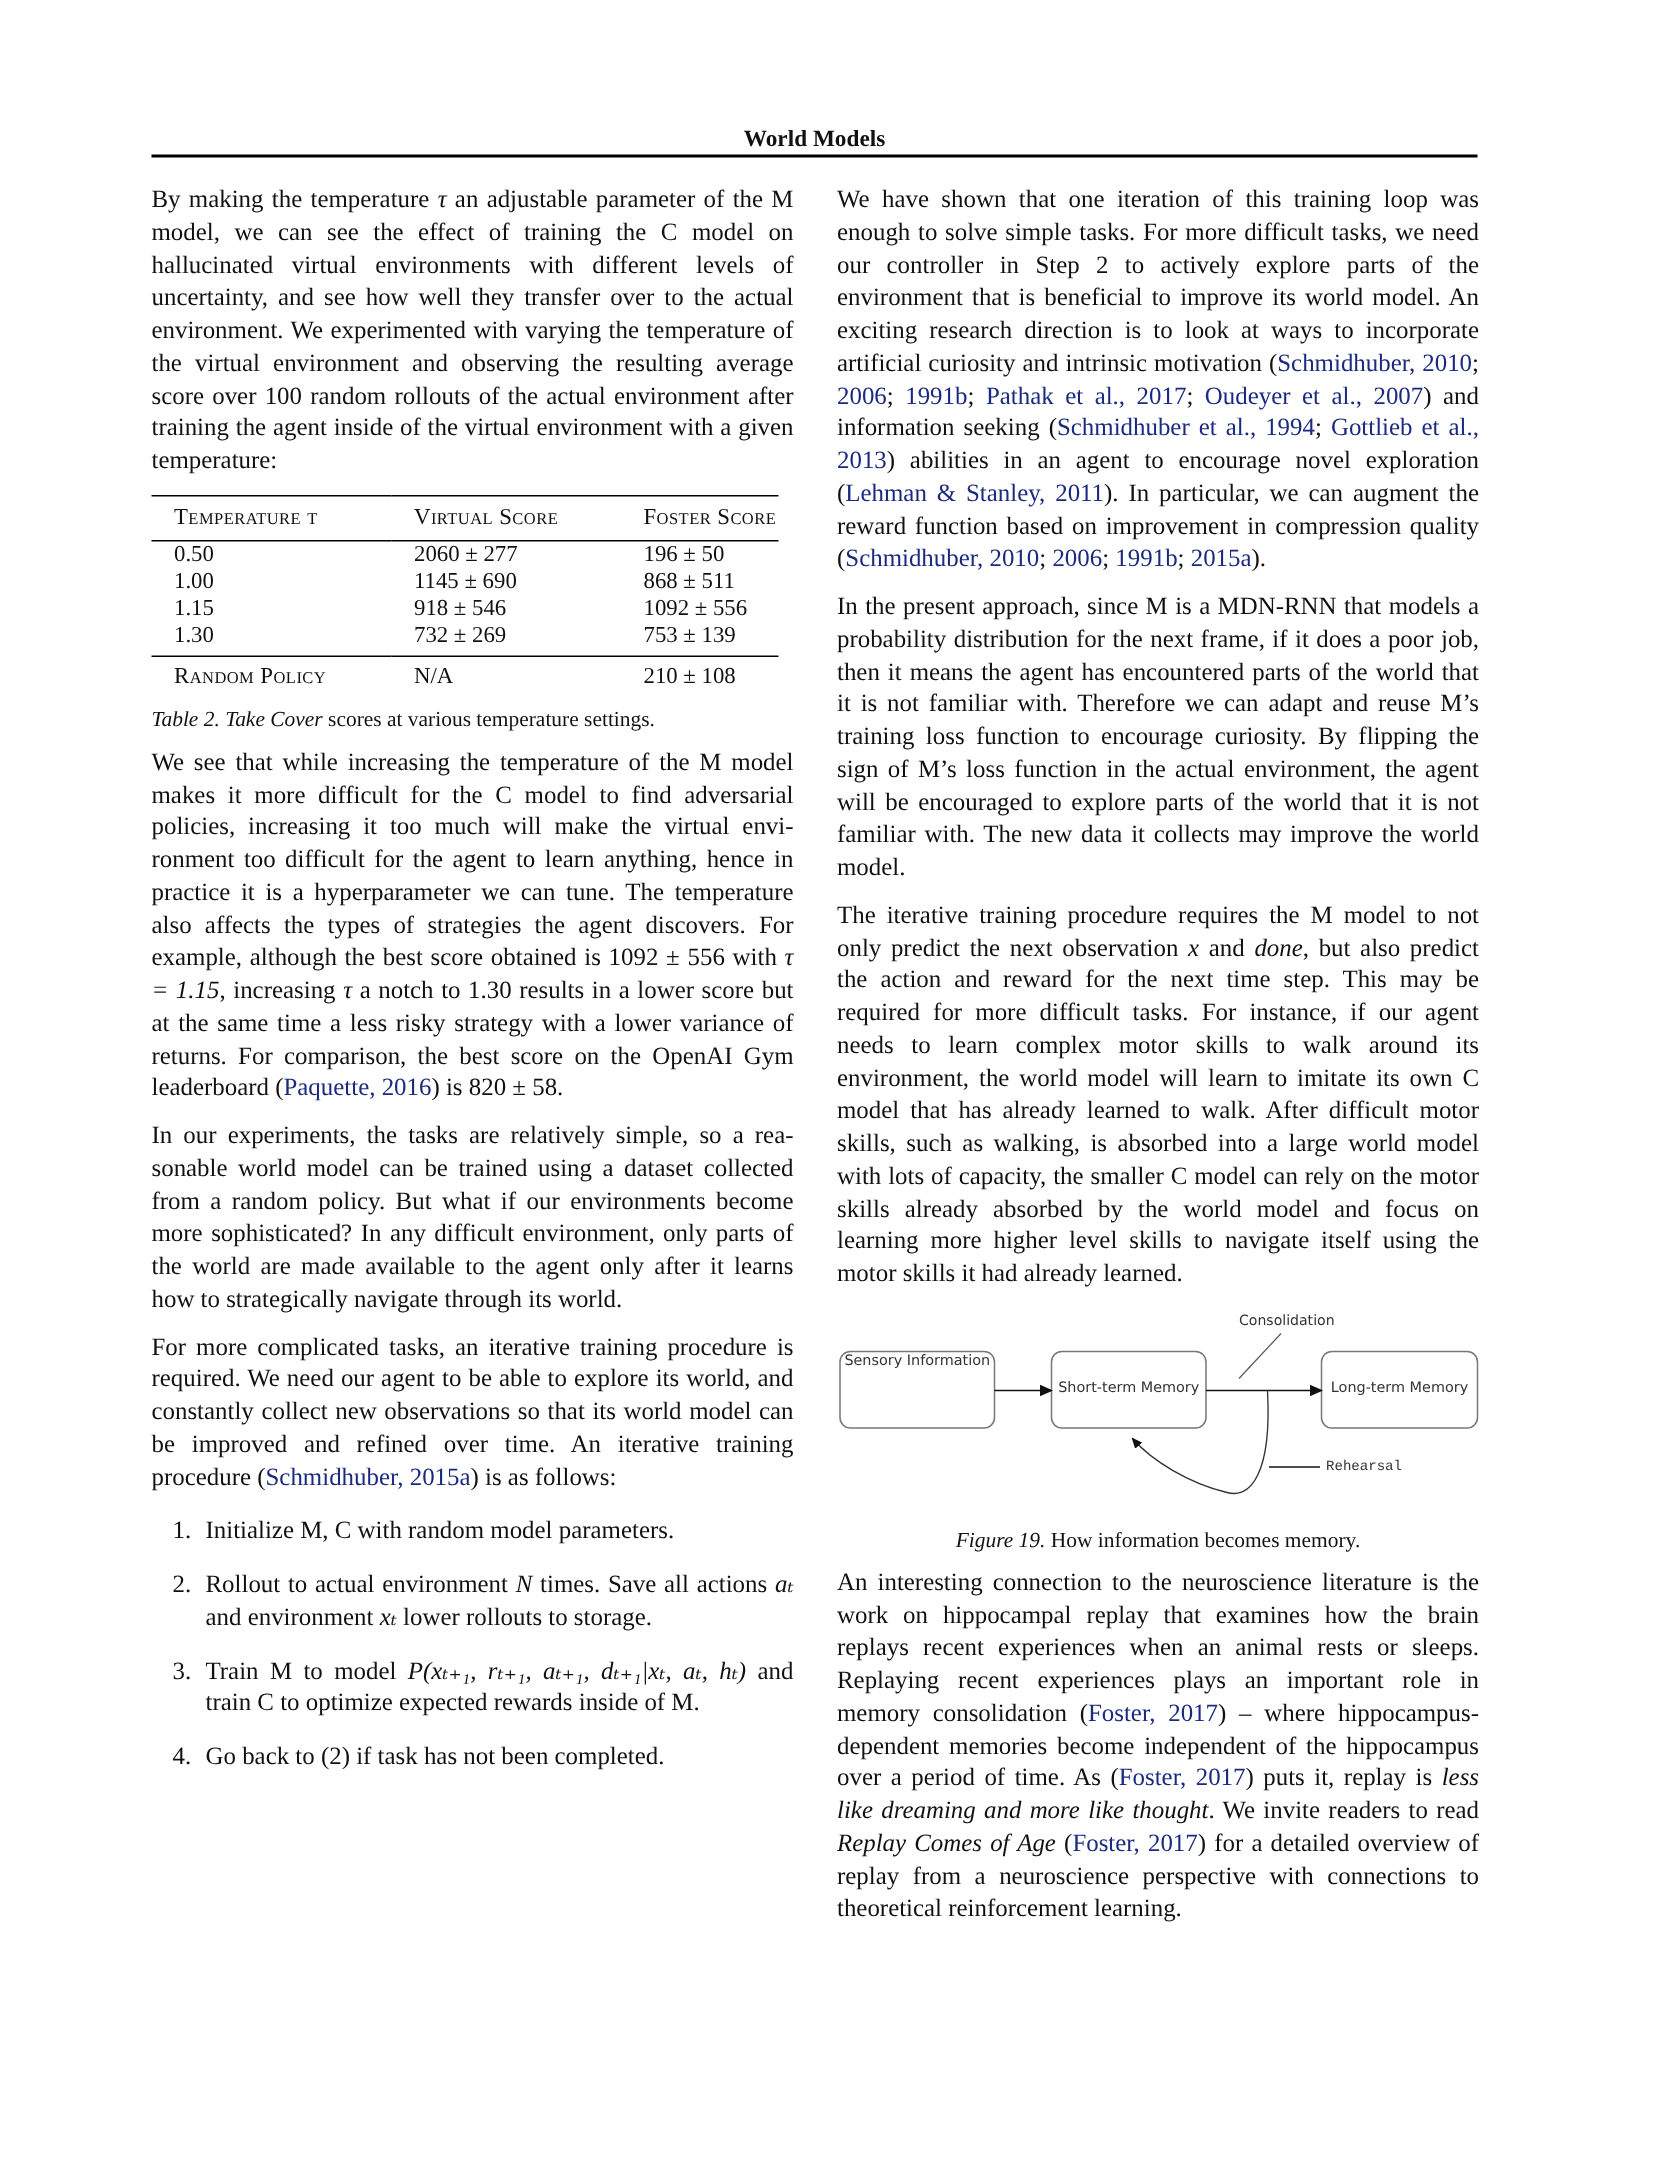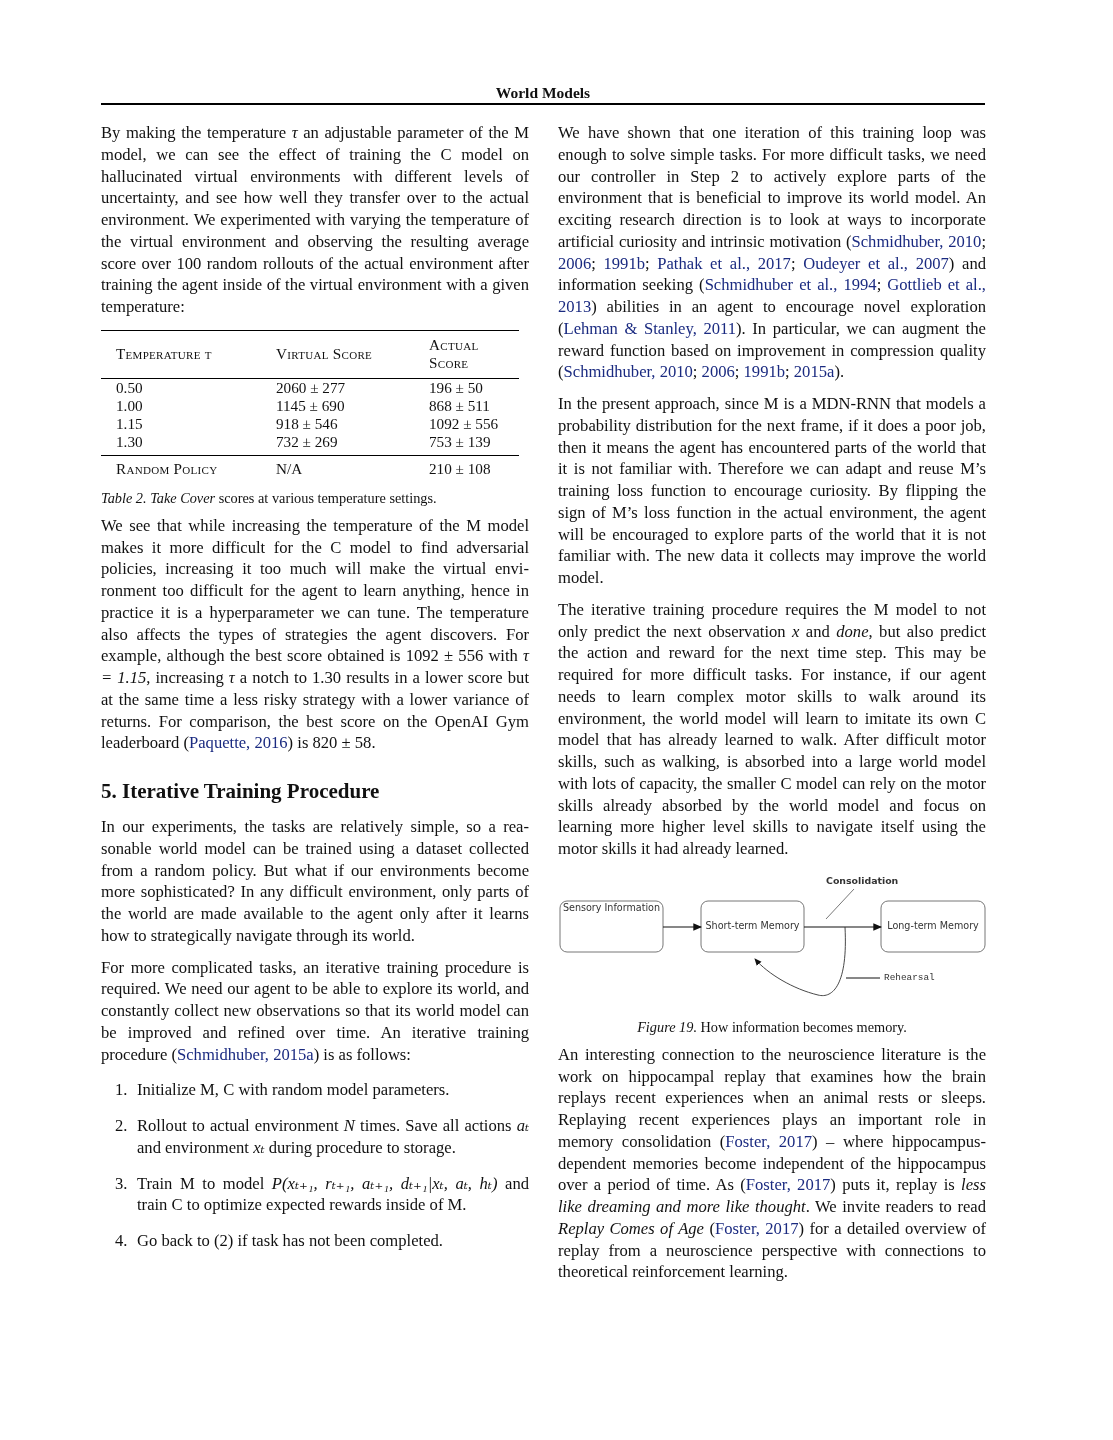--- a/index.html
+++ b/index.html
@@ -71,21 +71,21 @@
 
 <div class="col left">
   <p><span>By making the temperature </span><span class="math">τ</span><span> an adjustable parameter of the M model, we can see the effect of training the C model on hallucinated virtual environments with different levels of uncertainty, and see how well they transfer over to the actual environment. We experimented with varying the temperature of the virtual environment and observing the resulting average score over 100 random rollouts of the actual environment after training the agent inside of the virtual environment with a given temperature:</span></p>
 
   <div class="tbl-wrap">
     <table class="scores">
       <thead>
         <tr>
           <th style="width:145px;">Temperature τ</th>
           <th style="width:138px;">Virtual Score</th>
-          <th>Actual Score</th>
+          <th>Foster Score</th>
         </tr>
       </thead>
       <tbody>
         <tr>
           <td>0.50</td>
           <td>2060 ± 277</td>
           <td>196 ± 50</td>
         </tr>
         <tr>
           <td>1.00</td>
@@ -107,29 +107,28 @@
           <td>N/A</td>
           <td>210 ± 108</td>
         </tr>
       </tbody>
     </table>
     <div class="caption"><i>Table 2. </i><i>Take Cover</i><span> scores at various temperature settings.</span></div>
   </div>
 
   <p><span>We see that while increasing the temperature of the M model makes it more difficult for the C model to find adversarial policies, increasing it too much will make the virtual envi­ronment too difficult for the agent to learn anything, hence in practice it is a hyperparameter we can tune. The tempera­ture also affects the types of strategies the agent discovers. For example, although the best score obtained is 1092 ± 556 with </span><span class="math">τ = 1.15</span><span>, increasing </span><span class="math">τ</span><span> a notch to 1.30 results in a lower score but at the same time a less risky strategy with a lower variance of returns. For comparison, the best score on the OpenAI Gym leaderboard (</span><a class="link">Paquette, 2016</a><span>) is 820 ± 58.</span></p>
 
-  <h2 class="section">5. Iterative Training Procedure</h2>
 
   <p>In our experiments, the tasks are relatively simple, so a rea­sonable world model can be trained using a dataset collected from a random policy. But what if our environments become more sophisticated? In any difficult environment, only parts of the world are made available to the agent only after it learns how to strategically navigate through its world.</p>
 
   <p><span>For more complicated tasks, an iterative training procedure is required. We need our agent to be able to explore its world, and constantly collect new observations so that its world model can be improved and refined over time. An iterative training procedure (</span><a class="link">Schmidhuber, 2015a</a><span>) is as follows:</span></p>
 
   <ol class="steps">
     <li><span class="num">1.</span><span>Initialize M, C with random model parameters.</span></li>
-    <li><span class="num">2.</span><span>Rollout to actual environment </span><span class="math">N</span><span> times. Save all actions </span><span class="math">aₜ</span><span> and environment </span><span class="math">xₜ</span><span> during procedure to storage.</span></li>
+    <li><span class="num">2.</span><span>Rollout to actual environment </span><span class="math">N</span><span> times. Save all actions </span><span class="math">aₜ</span><span> and environment </span><span class="math">xₜ</span><span> lower rollouts to storage.</span></li>
     <li><span class="num">3.</span><span>Train M to model </span><span class="math">P(xₜ₊₁, rₜ₊₁, aₜ₊₁, dₜ₊₁|xₜ, aₜ, hₜ)</span><span> and train C to optimize expected rewards inside of M.</span></li>
     <li><span class="num">4.</span><span>Go back to (2) if task has not been completed.</span></li>
   </ol>
 </div>
 
 <div class="col right">
   <p><span>We have shown that one iteration of this training loop was enough to solve simple tasks. For more difficult tasks, we need our controller in Step 2 to actively explore parts of the environment that is beneficial to improve its world model. An exciting research direction is to look at ways to incorpo­rate artificial curiosity and intrinsic motivation (</span><a class="link">Schmidhu­ber, 2010</a><span>; </span><a class="link">2006</a><span>; </span><a class="link">1991b</a><span>; </span><a class="link">Pathak et al., 2017</a><span>; </span><a class="link">Oudeyer et al., 2007</a><span>) and information seeking (</span><a class="link">Schmidhuber et al., 1994</a><span>; </span><a class="link">Gottlieb et al., 2013</a><span>) abilities in an agent to encourage novel exploration (</span><a class="link">Lehman &amp; Stanley, 2011</a><span>). In particular, we can augment the reward function based on improvement in compression quality (</span><a class="link">Schmidhuber, 2010</a><span>; </span><a class="link">2006</a><span>; </span><a class="link">1991b</a><span>; </span><a class="link">2015a</a><span>).</span></p>
 
   <p>In the present approach, since M is a MDN-RNN that mod­els a probability distribution for the next frame, if it does a poor job, then it means the agent has encountered parts of the world that it is not familiar with. Therefore we can adapt and reuse M’s training loss function to encourage curiosity. By flipping the sign of M’s loss function in the actual environment, the agent will be encouraged to explore parts of the world that it is not familiar with. The new data it collects may improve the world model.</p>
 
@@ -152,19 +151,19 @@
 
       <line x1="268" y1="45" x2="296" y2="15" stroke="#555" stroke-width="0.8"></line>
 
       <path d="M 287 53 C 290 110, 275 125, 260 121 C 235 115, 210 100, 197 85" fill="none" stroke="#333" stroke-width="0.9" marker-end="url(#arrowhead)"></path>
 
       <line x1="288" y1="104" x2="322" y2="104" stroke="#111" stroke-width="1"></line>
     </svg>
     <div style="position:absolute;left:2px;top:27px;width:103px;text-align:center;font-family:'DejaVu Sans','Liberation Sans',sans-serif;font-size:9.6px;line-height:14px;color:#333;">Sensory Information</div>
     <div style="position:absolute;left:143px;top:45px;width:103px;text-align:center;font-family:'DejaVu Sans','Liberation Sans',sans-serif;font-size:9.6px;line-height:14px;color:#333;">Short-term Memory</div>
     <div style="position:absolute;left:323px;top:45px;width:104px;text-align:center;font-family:'DejaVu Sans','Liberation Sans',sans-serif;font-size:9.6px;line-height:14px;color:#333;">Long-term Memory</div>
-    <div style="position:absolute;left:268px;top:0px;width:70px;text-align:left;font-family:'DejaVu Sans','Liberation Sans',sans-serif;font-size:9.4px;line-height:13px;color:#333;font-weight:bold;">Consolidation</div>
+    <div style="position:absolute;left:268px;top:0px;width:70px;text-align:left;font-family:'DejaVu Sans','Liberation Sans',sans-serif;font-size:9.4px;line-height:13px;color:#333;">Consolidation</div>
     <div style="position:absolute;left:326px;top:97px;width:60px;text-align:left;font-family:Liberation Mono, monospace;font-size:9.4px;line-height:13px;color:#333;">Rehearsal</div>
   </div>
   <div class="fig-caption" style="margin-top:-6px;"><i>Figure 19.</i><span> How information becomes memory.</span></div>
 
   <p><span>An interesting connection to the neuroscience literature is the work on hippocampal replay that examines how the brain replays recent experiences when an animal rests or sleeps. Replaying recent experiences plays an important role in memory consolidation (</span><a class="link">Foster, 2017</a><span>) – where hippocampus-dependent memories become independent of the hippocam­pus over a period of time. As (</span><a class="link">Foster, 2017</a><span>) puts it, replay is </span><i>less like dreaming and more like thought</i><span>. We invite readers to read </span><i>Replay Comes of Age</i><span> (</span><a class="link">Foster, 2017</a><span>) for a detailed overview of replay from a neuroscience perspective with connections to theoretical reinforcement learning.</span></p>
 </div>
 
 </body></html>

